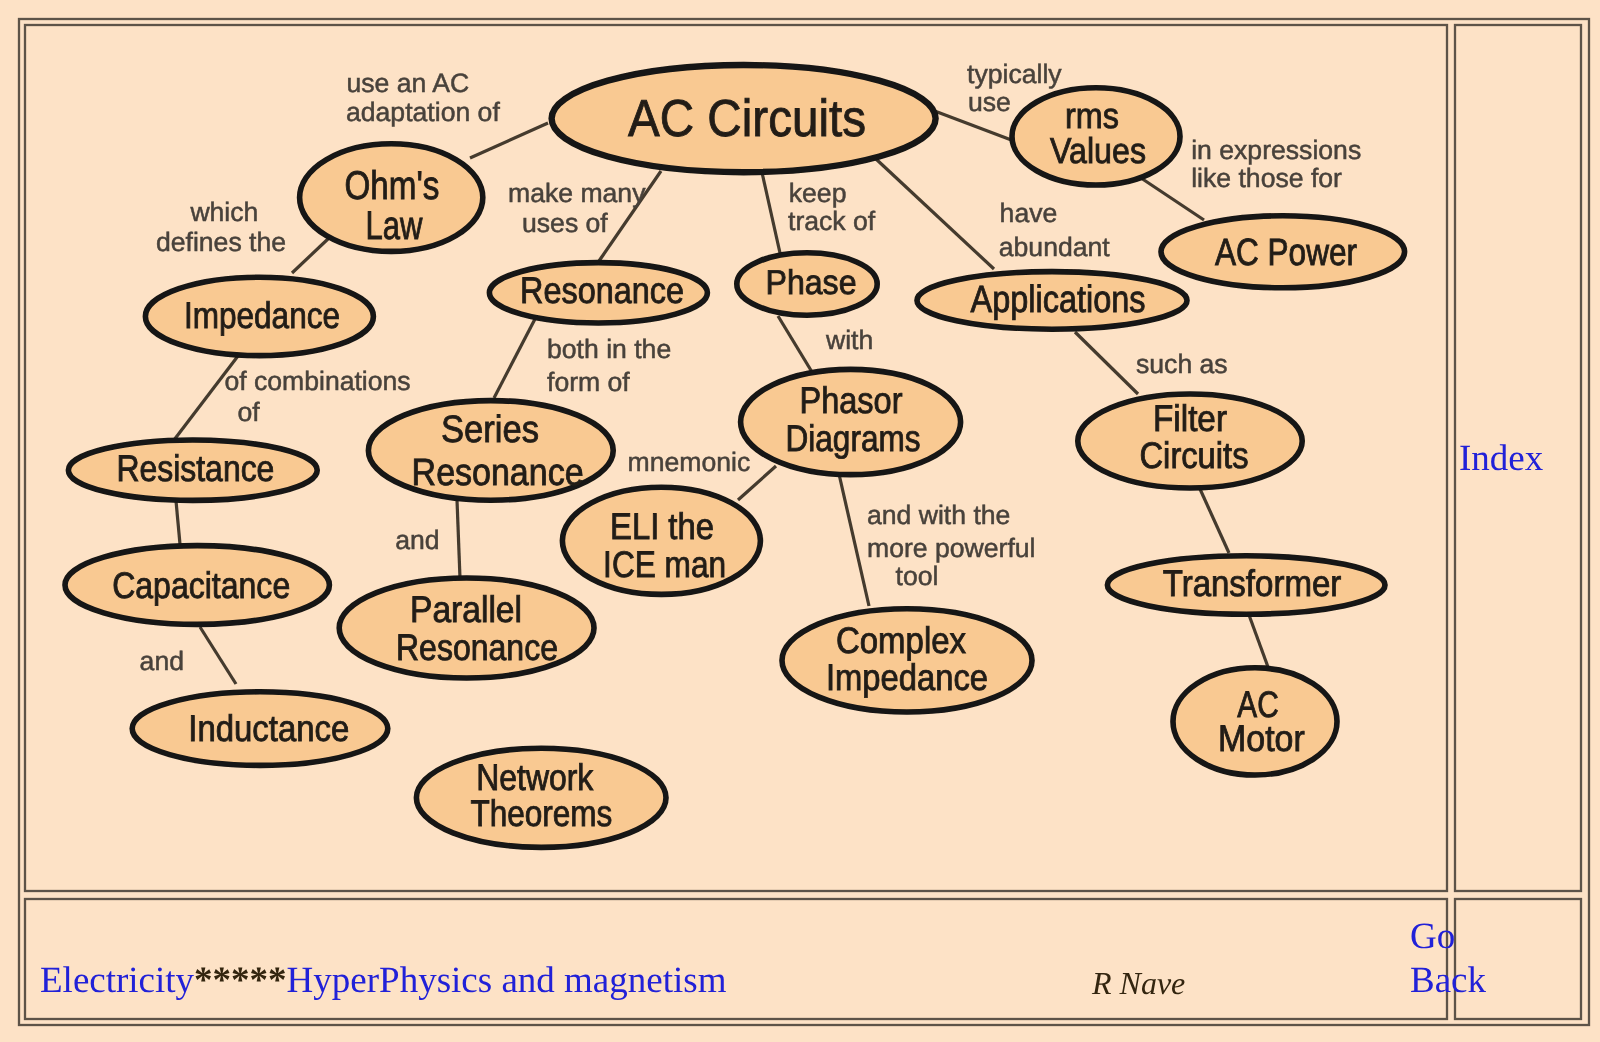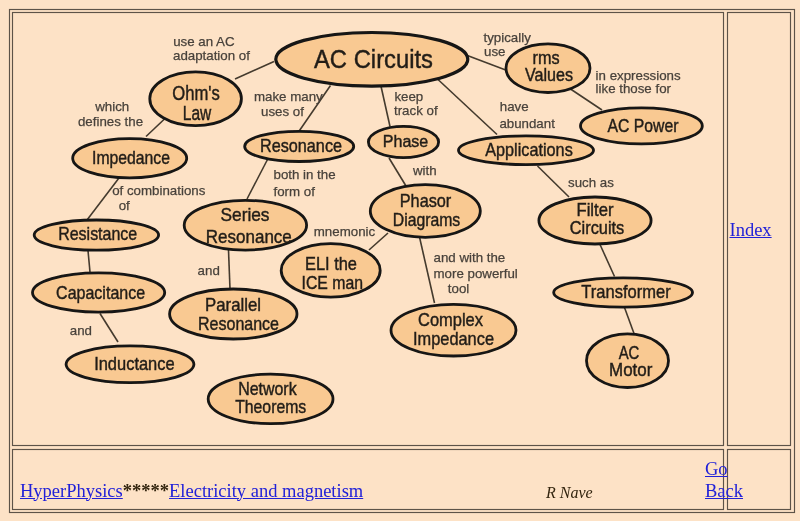--- a/index.html
+++ b/index.html
@@ -3,21 +3,21 @@
 <meta charset="utf-8">
 <style>
   html,body{margin:0;padding:0;}
   body{width:800px;height:521px;background:#fde2c6;overflow:hidden;}
   svg{display:block;}
   .node{fill:#f9c992;stroke:#161412;}
   .ntext{font-family:"Liberation Sans",sans-serif;fill:#221e19;stroke:#221e19;stroke-width:0.45;}
   .lbl{font-family:"Liberation Sans",sans-serif;fill:#48423b;font-size:13.3px;stroke:#48423b;stroke-width:0.25;}
   .ln{stroke:#443a2d;stroke-width:1.6;fill:none;}
   .bord{fill:none;stroke:#5d5348;stroke-width:1.15;}
-  .alink{color:#2121d8;text-decoration:underline;}
+  .alink{color:#2121d8;}
 </style>
 </head>
 <body>
 <svg width="800" height="521" viewBox="0 0 800 521">
 
   <rect class="bord" x="9.5" y="9.5" width="785" height="503"></rect>
   <rect class="bord" x="12.5" y="12.5" width="711" height="433"></rect>
   <rect class="bord" x="727.5" y="12.5" width="63" height="433"></rect>
   <rect class="bord" x="12.5" y="449.5" width="711" height="60"></rect>
   <rect class="bord" x="727.5" y="449.5" width="63" height="60"></rect>
@@ -122,15 +122,15 @@
   <text class="lbl" x="313.8" y="235.5">mnemonic</text>
   <text class="lbl" x="433.5" y="262">and with the</text>
   <text class="lbl" x="433.5" y="278.3">more powerful</text>
   <text class="lbl" x="447.8" y="292.6">tool</text>
   <text class="lbl" x="568" y="186.5">such as</text>
   <text class="lbl" x="197.6" y="274.5">and</text>
   <text class="lbl" x="69.8" y="334.8">and</text>
   </g>
 </svg>
 <div style="position:absolute;left:729.5px;top:220px;font:18.5px 'Liberation Serif',serif;"><span class="alink">Index</span></div>
-<div style="position:absolute;left:20px;top:480.5px;font:18.5px 'Liberation Serif',serif;color:#33250f;"><span class="alink">HyperPhysics</span><b>*****</b><span class="alink">Electricity and magnetism</span></div>
+<div style="position:absolute;left:20px;top:480.5px;font:18.5px 'Liberation Serif',serif;color:#33250f;"><span class="alink">Electricity</span><b>*****</b><span class="alink">HyperPhysics and magnetism</span></div>
 <div style="position:absolute;left:546px;top:484px;font:italic 16px 'Liberation Serif',serif;color:#33250f;">R Nave</div>
 <div style="position:absolute;left:705px;top:457.5px;font:18.5px 'Liberation Serif',serif;line-height:22.5px;"><span class="alink">Go<br>Back</span></div>
 
 </body></html>

